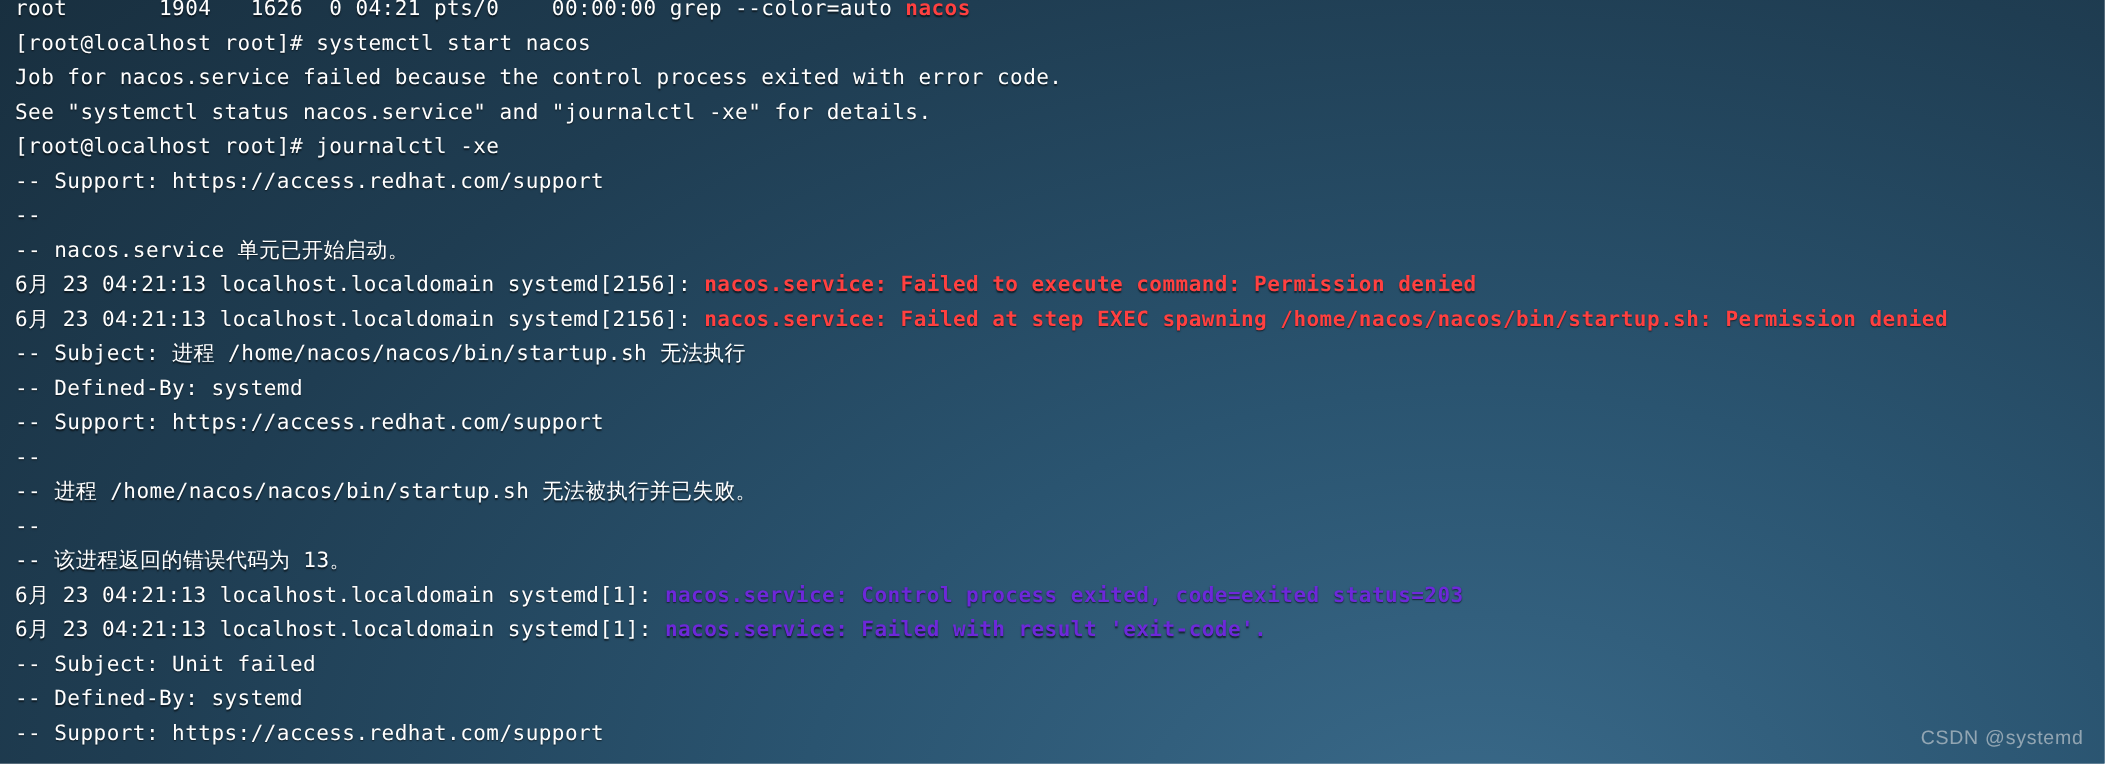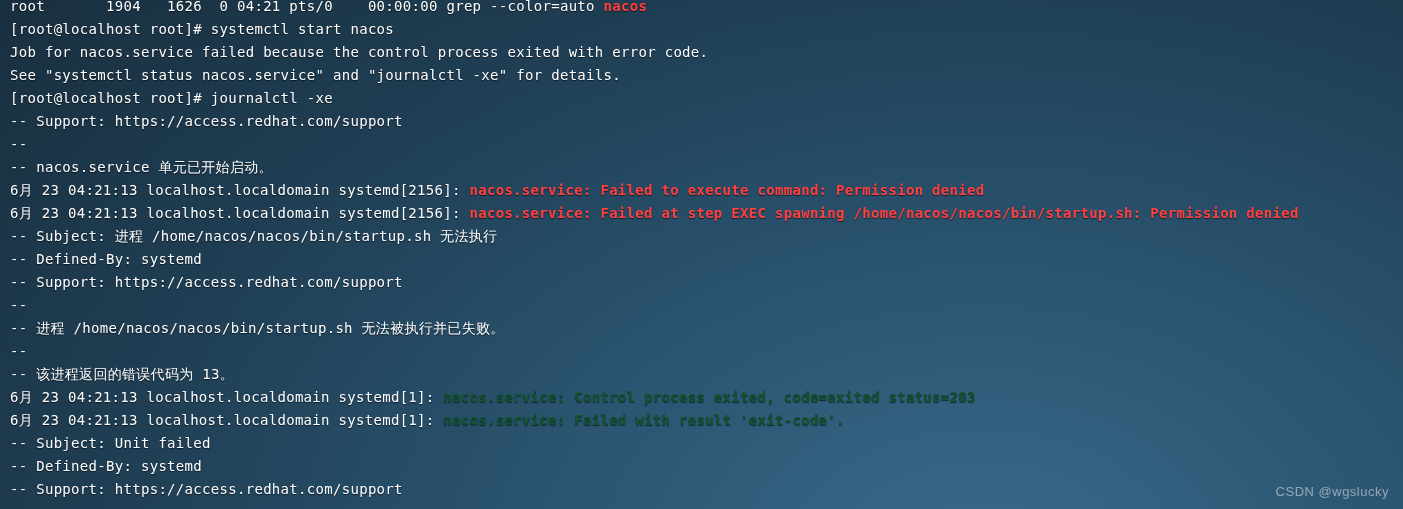--- a/index.html
+++ b/index.html
@@ -16,31 +16,31 @@
     position: relative;
   }
   .terminal {
     padding: 0 10px;
     white-space: pre;
     letter-spacing: 0.3px;
     text-shadow: 0 1px 1px rgba(0,0,0,0.6);
   }
   .line { display: block; min-height: 23px; }
   .red { color: #ff4040; font-weight: bold; }
-  .bold { font-weight: bold; color: #14532d; }
+  .bold { font-weight: bold; color: #6d28d9; }
   .top-cut .line { margin-top: -5px; } 
   .watermark {
     position: absolute;
     right: 14px;
     bottom: 6px;
     font-family: sans-serif;
     font-size: 13px;
     color: rgba(230,230,230,0.55);
     text-shadow: none;
     letter-spacing: 0.5px;
     pointer-events: none;
   }
 </style>
 </head>
 <body>
 
 <div class="terminal" id="term"><div class="top-cut"><span class="line"><span>root       1904   1626  0 04:21 pts/0    00:00:00 grep --color=auto </span><span class="red">nacos</span></span></div><span class="line"><span>[root@localhost root]# systemctl start nacos</span></span><span class="line"><span>Job for nacos.service failed because the control process exited with error code.</span></span><span class="line"><span>See "systemctl status nacos.service" and "journalctl -xe" for details.</span></span><span class="line"><span>[root@localhost root]# journalctl -xe</span></span><span class="line"><span>-- Support: https://access.redhat.com/support</span></span><span class="line"><span>--</span></span><span class="line"><span>-- nacos.service 单元已开始启动。</span></span><span class="line"><span>6月 23 04:21:13 localhost.localdomain systemd[2156]: </span><span class="red">nacos.service: Failed to execute command: Permission denied</span></span><span class="line"><span>6月 23 04:21:13 localhost.localdomain systemd[2156]: </span><span class="red">nacos.service: Failed at step EXEC spawning /home/nacos/nacos/bin/startup.sh: Permission denied</span></span><span class="line"><span>-- Subject: 进程 /home/nacos/nacos/bin/startup.sh 无法执行</span></span><span class="line"><span>-- Defined-By: systemd</span></span><span class="line"><span>-- Support: https://access.redhat.com/support</span></span><span class="line"><span>--</span></span><span class="line"><span>-- 进程 /home/nacos/nacos/bin/startup.sh 无法被执行并已失败。</span></span><span class="line"><span>--</span></span><span class="line"><span>-- 该进程返回的错误代码为 13。</span></span><span class="line"><span>6月 23 04:21:13 localhost.localdomain systemd[1]: </span><span class="bold">nacos.service: Control process exited, code=exited status=203</span></span><span class="line"><span>6月 23 04:21:13 localhost.localdomain systemd[1]: </span><span class="bold">nacos.service: Failed with result 'exit-code'.</span></span><span class="line"><span>-- Subject: Unit failed</span></span><span class="line"><span>-- Defined-By: systemd</span></span><span class="line"><span>-- Support: https://access.redhat.com/support</span></span></div>
-<div class="watermark">CSDN @wgslucky</div>
+<div class="watermark">CSDN @systemd</div>
 
 </body></html>

